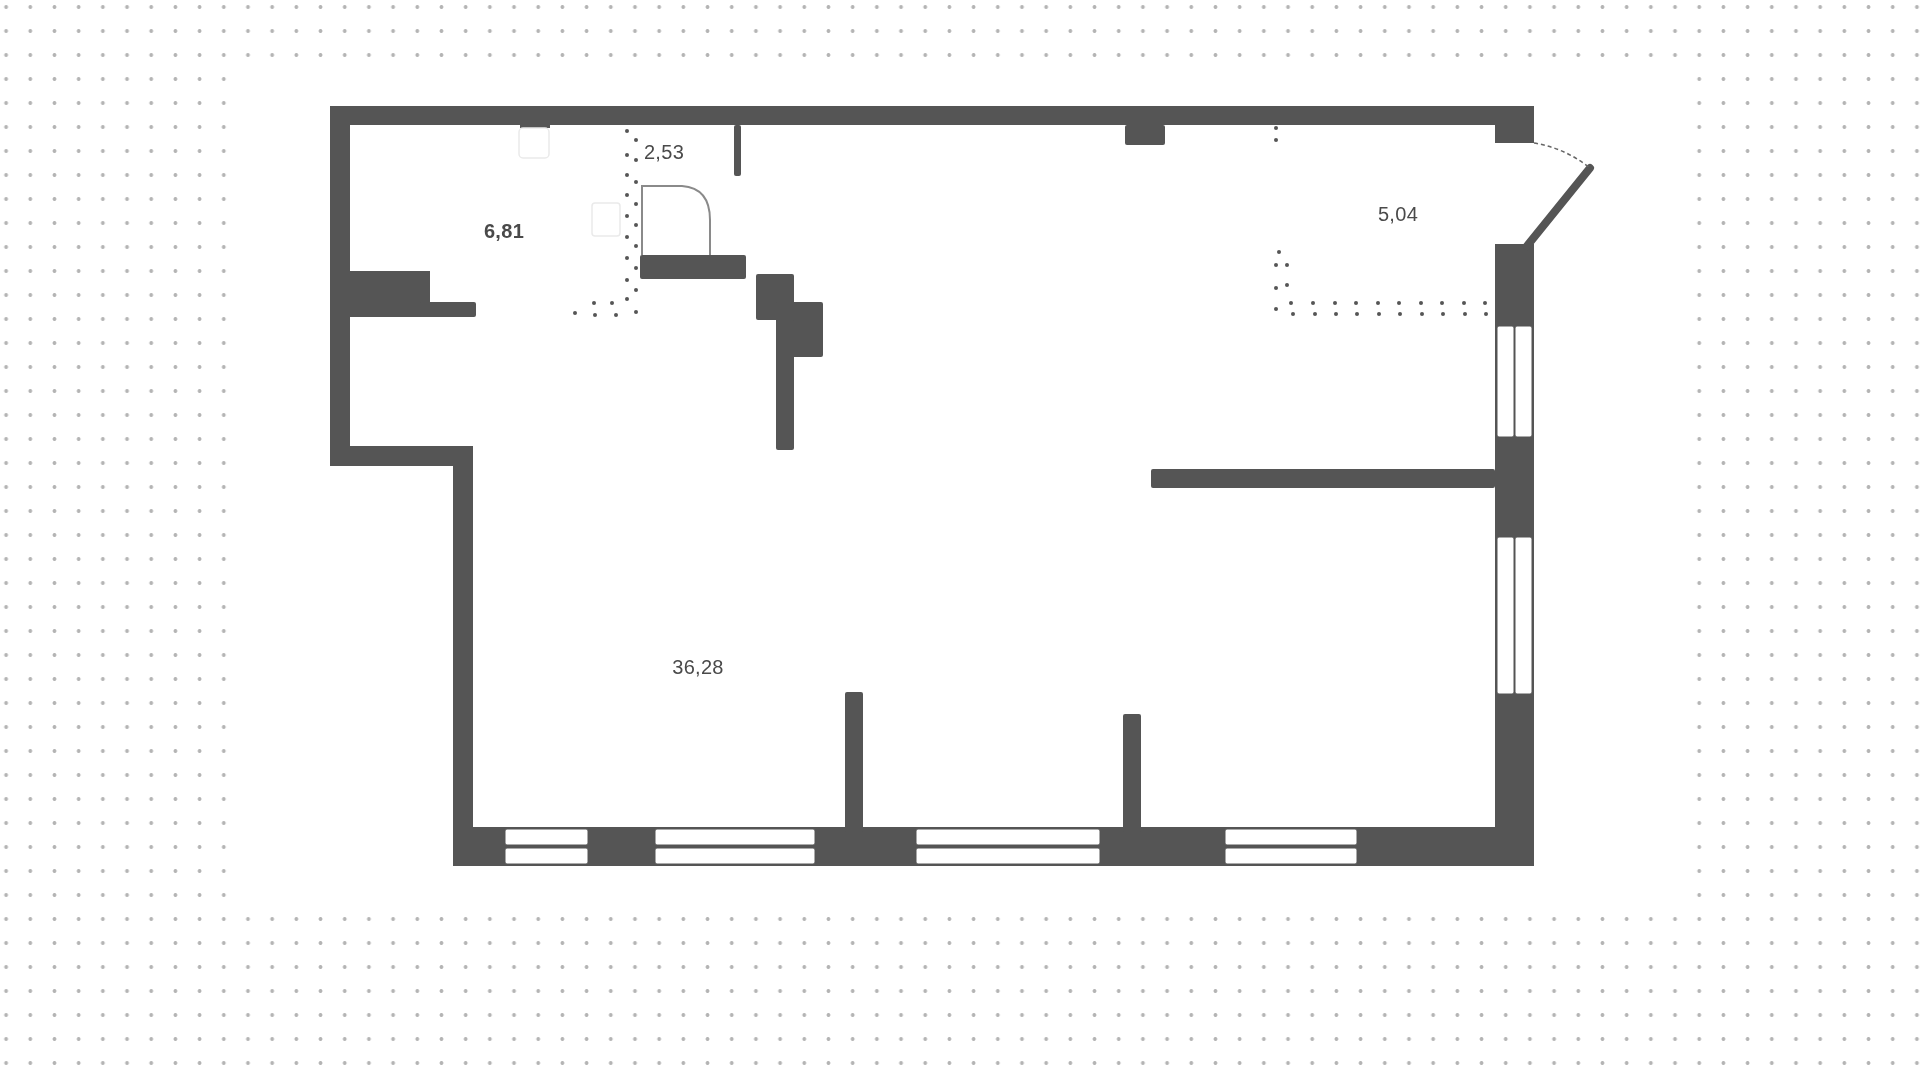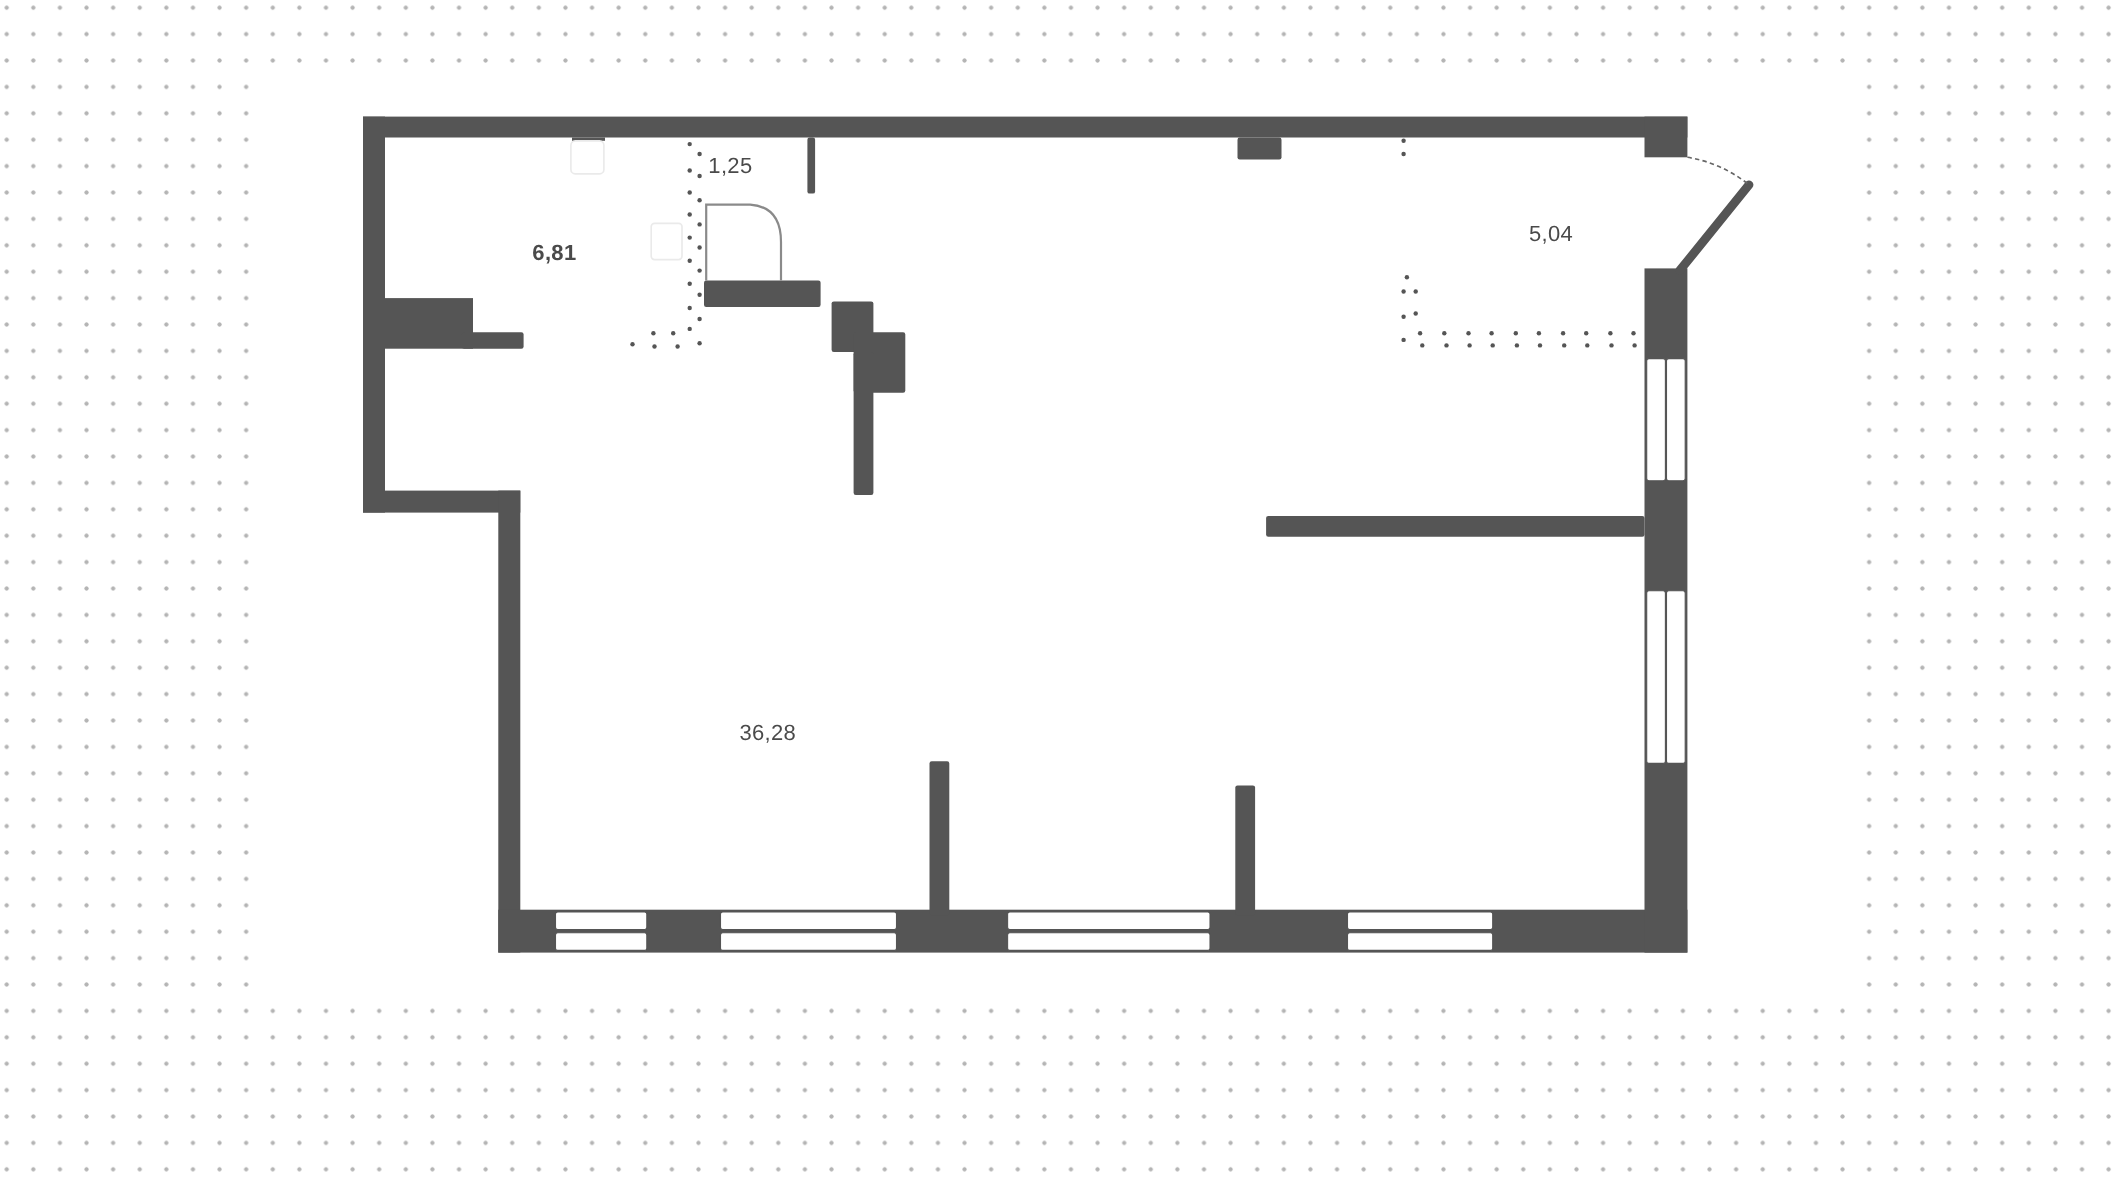--- a/index.html
+++ b/index.html
@@ -142,15 +142,15 @@
       <circle cx="1379" cy="314" r="2"></circle>
       <circle cx="1400" cy="314" r="2"></circle>
     <circle cx="1422" cy="314" r="2"></circle>
       <circle cx="1443" cy="314" r="2"></circle>
       <circle cx="1465" cy="314" r="2"></circle>
     <circle cx="1486" cy="314" r="2"></circle>
   </g>
 </svg>
 
 <div class="area-label" style="left:504px; top:231px;font-weight:bold;">6,81</div>
-<div class="area-label" style="left:664px; top:152px;">1,25</div>
-<div class="area-label" style="left:1398px; top:214px;margin-left:12px;">5,04</div>
+<div class="area-label" style="left:664px; top:152px;">2,53</div>
+<div class="area-label" style="left:1398px; top:214px;">5,04</div>
 <div class="area-label" style="left:698px; top:667px;">36,28</div>
 
 </body></html>

